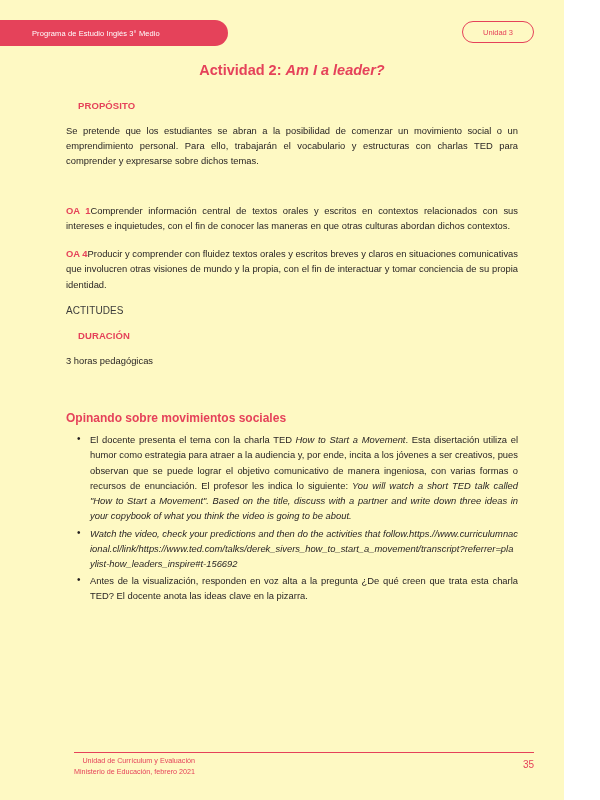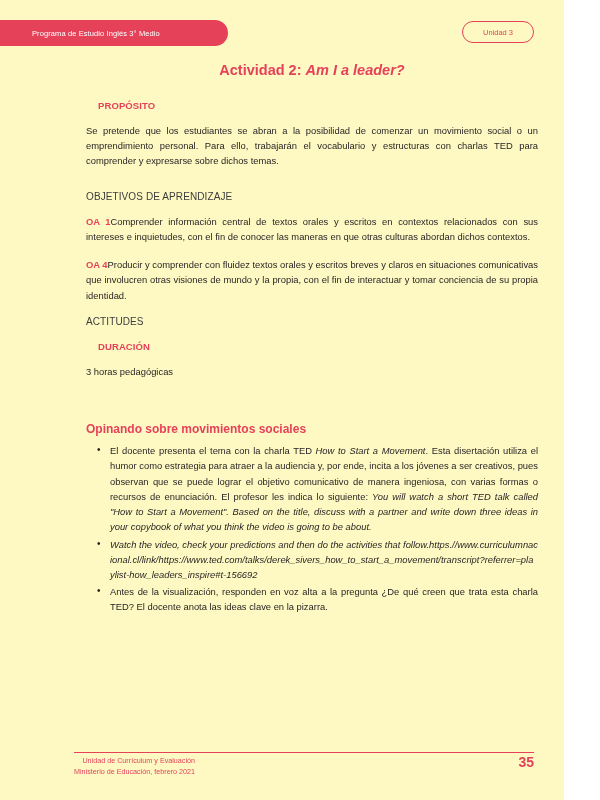--- a/index.html
+++ b/index.html
@@ -53,21 +53,21 @@
   }
   .unit-badge-text {
     color: #e5425a;
     font-size: 7.5px;
   }
 
   
   .content {
     position: absolute;
     top: 62px;
-    left: 86px;
+    left: 66px;
     width: 452px;
   }
 
   .activity-title {
     text-align: center;
     color: #e5425a;
     font-size: 14.5px;
     font-weight: bold;
     margin: 0 0 22px 0;
   }
@@ -159,22 +159,22 @@
     color: #e5425a;
     font-size: 7.2px;
     line-height: 1.5;
     text-align: right;
   }
   .footer-page {
     position: absolute;
     right: 30px;
     bottom: 30px;
     color: #e5425a;
-    font-size: 14px;
-    font-weight: bold;
+    font-size: 10px;
+    font-weight: normal;
   }
 </style>
 </head>
 <body>
 
 <div class="page">
 
   <div class="header-bar">
     <span class="header-bar-text">Programa de Estudio Inglés 3° Medio</span>
   </div>
@@ -185,21 +185,20 @@
 
   <div class="content">
 
     <h1 class="activity-title"><span>Actividad 2: </span><em>Am I a leader?</em></h1>
 
     <div class="section-label-red">PROPÓSITO</div>
     <p class="body">Se pretende que los estudiantes se abran a la posibilidad de comenzar un movimiento social o un emprendimiento personal. Para ello, trabajarán el vocabulario y estructuras con charlas TED para comprender y expresarse sobre dichos temas.</p>
 
     <div class="spacer-sm"></div>
 
-    <div class="section-label-plain">OBJETIVOS DE APRENDIZAJE</div>
 
     <p class="body"><span class="oa-code">OA 1</span><span>Comprender información central de textos orales y escritos en contextos relacionados con sus intereses e inquietudes, con el fin de conocer las maneras en que otras culturas abordan dichos contextos.</span></p>
 
     <p class="body"><span class="oa-code">OA 4</span><span>Producir y comprender con fluidez textos orales y escritos breves y claros en situaciones comunicativas que involucren otras visiones de mundo y la propia, con el fin de interactuar y tomar conciencia de su propia identidad.</span></p>
 
     <div class="section-label-plain">ACTITUDES</div>
 
     <div class="spacer-sm"></div>
 
     <div class="section-label-red">DURACIÓN</div>

